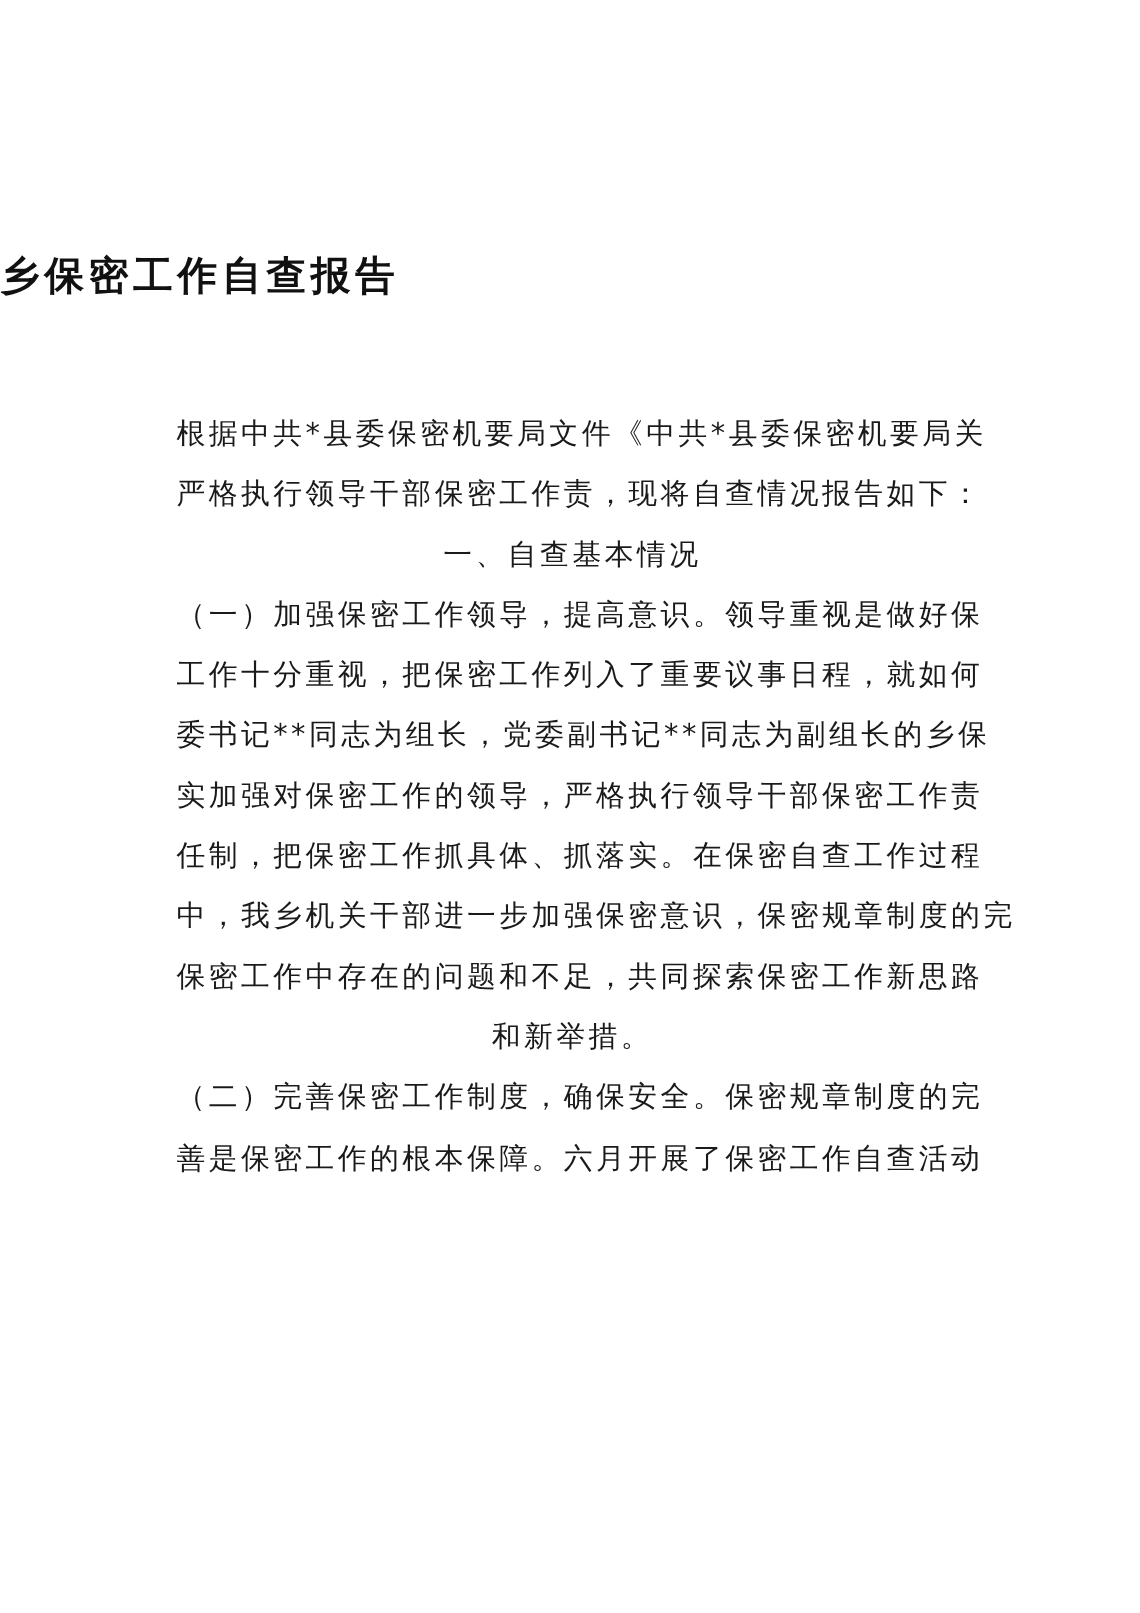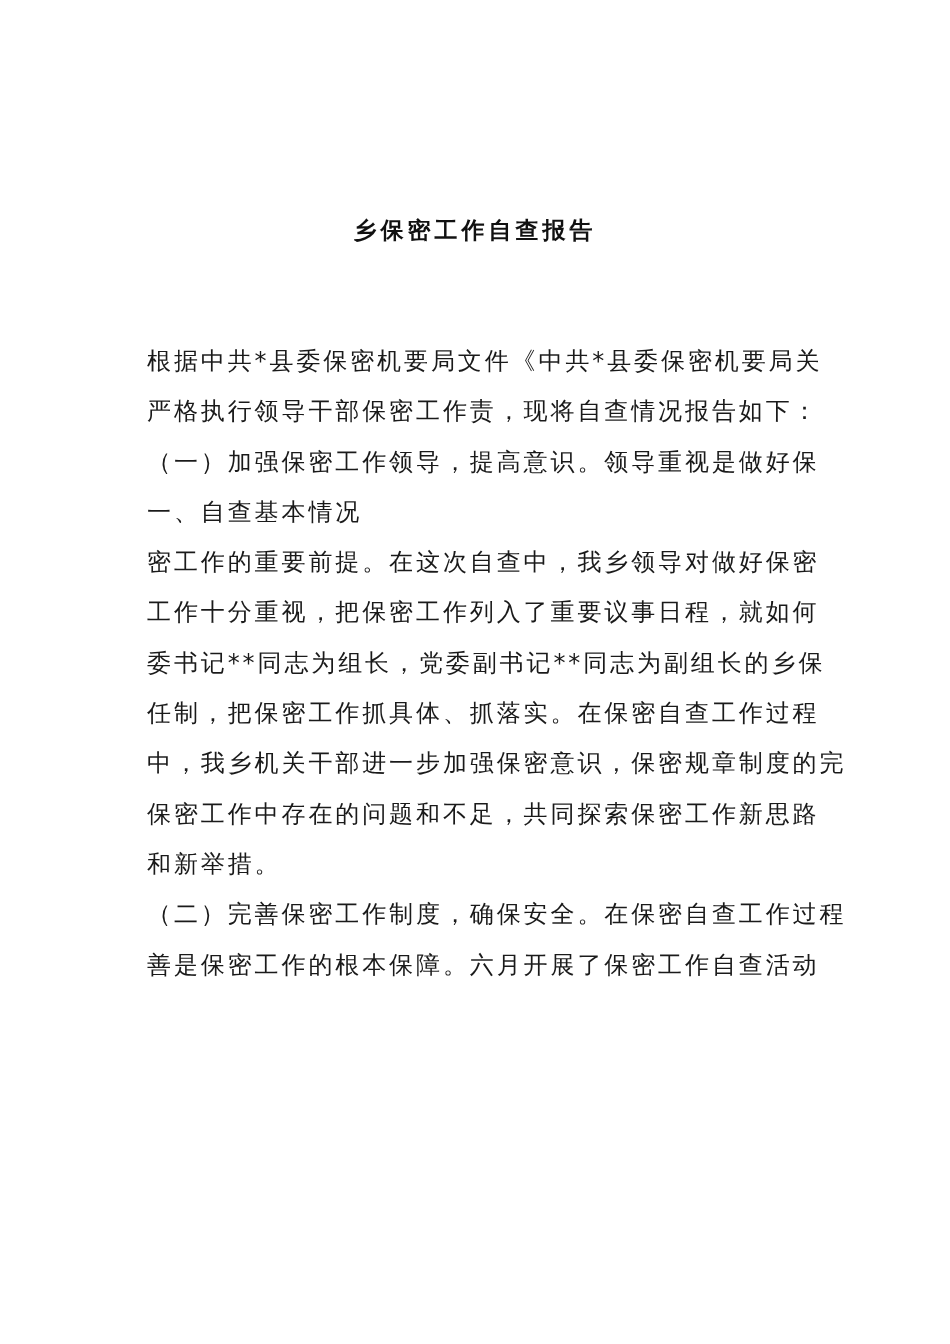--- a/index.html
+++ b/index.html
@@ -21,57 +21,58 @@
       top: 0;
       width: 950px;
       height: 1344px;
       background: #ffffff;
     }
     .title {
       position: absolute;
       left: 0;
       top: 203px;
       width: 950px;
-      text-align: center;
-      font-size: 23px;
+      text-align: left;
+      font-size: 33px;
       font-weight: bold;
       letter-spacing: 4px;
       line-height: 54px;
       color: #111111;
     }
     .body-text {
       position: absolute;
       left: 147px;
       top: 336px;
       width: 660px;
+      text-align: center;
     }
     .line {
       height: 50.3px;
       line-height: 50.3px;
       font-size: 24px;
       letter-spacing: 2.9px;
       white-space: nowrap;
       overflow: visible;
       color: #1a1a1a;
     }
   </style>
 </head>
 <body>
 
 <div class="page">
   <div class="title">乡保密工作自查报告</div>
 
   <div class="body-text">
     <div class="line">根据中共*县委保密机要局文件《中共*县委保密机要局关</div>
     <div class="line">严格执行领导干部保密工作责，现将自查情况报告如下：</div>
+    <div class="line">一、自查基本情况</div>
     <div class="line">（一）加强保密工作领导，提高意识。领导重视是做好保</div>
-    <div class="line">一、自查基本情况</div>
-    <div class="line">密工作的重要前提。在这次自查中，我乡领导对做好保密</div>
     <div class="line">工作十分重视，把保密工作列入了重要议事日程，就如何</div>
     <div class="line">委书记**同志为组长，党委副书记**同志为副组长的乡保</div>
+    <div class="line">实加强对保密工作的领导，严格执行领导干部保密工作责</div>
     <div class="line">任制，把保密工作抓具体、抓落实。在保密自查工作过程</div>
     <div class="line">中，我乡机关干部进一步加强保密意识，保密规章制度的完</div>
     <div class="line">保密工作中存在的问题和不足，共同探索保密工作新思路</div>
     <div class="line">和新举措。</div>
-    <div class="line">（二）完善保密工作制度，确保安全。在保密自查工作过程</div>
+    <div class="line">（二）完善保密工作制度，确保安全。保密规章制度的完</div>
     <div class="line">善是保密工作的根本保障。六月开展了保密工作自查活动</div>
   </div>
 </div>
 
 </body></html>

